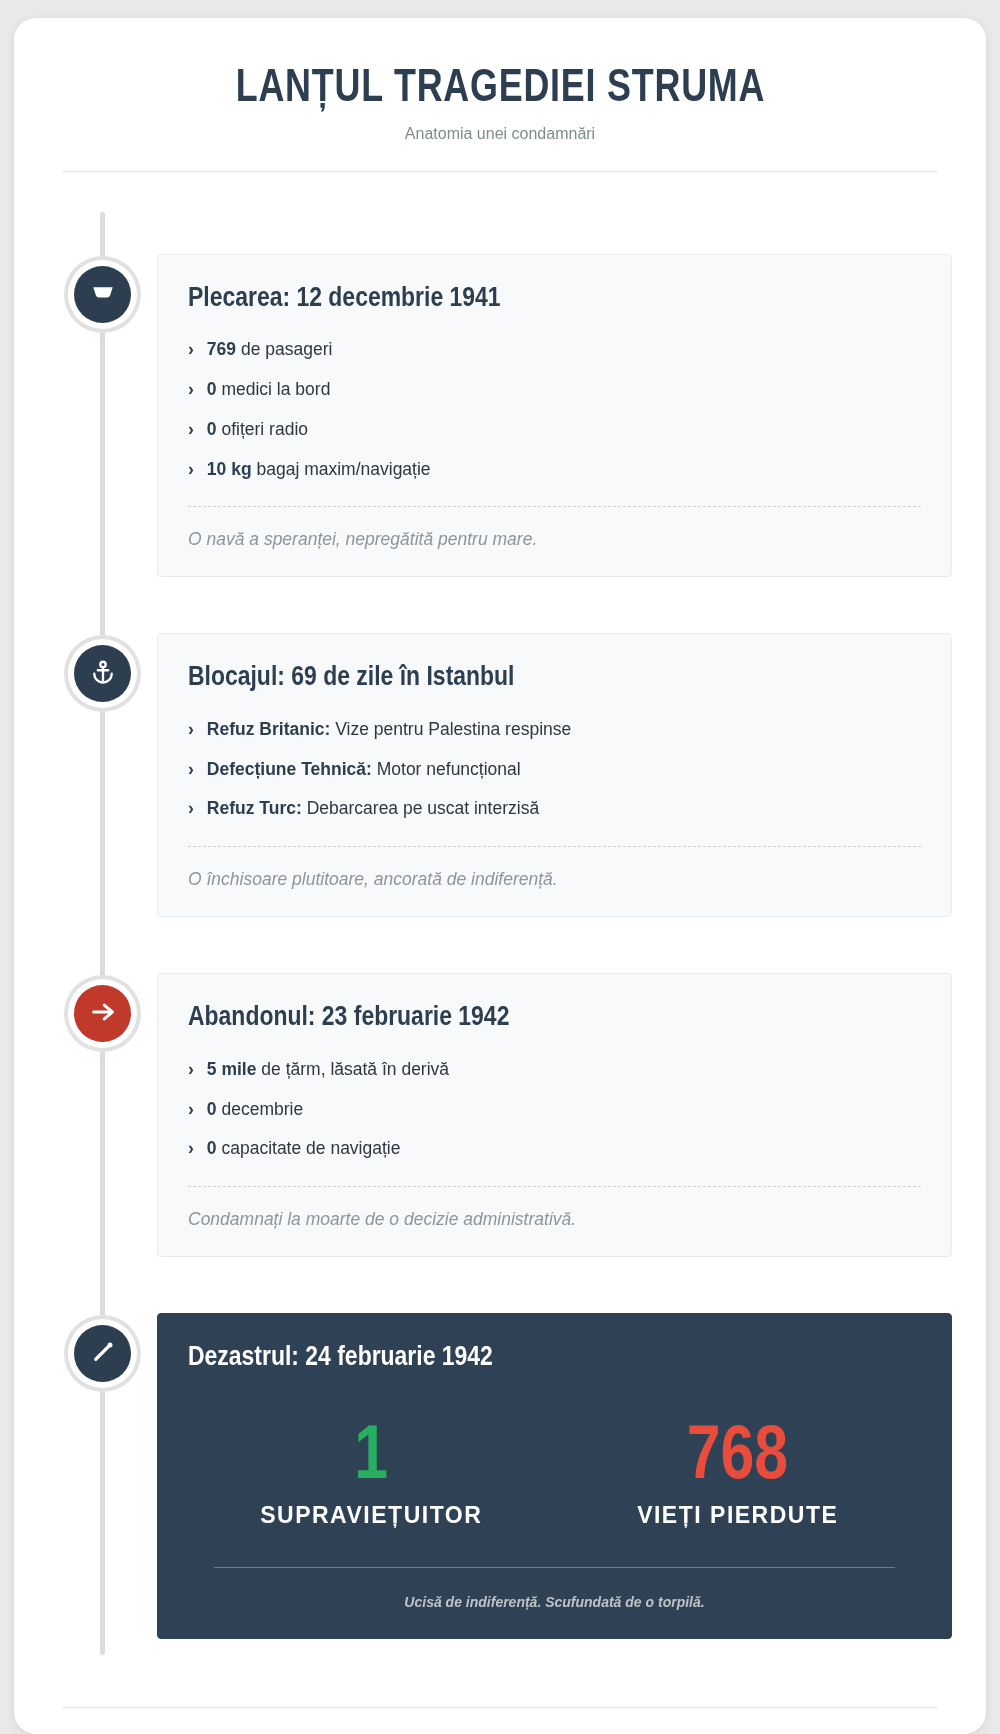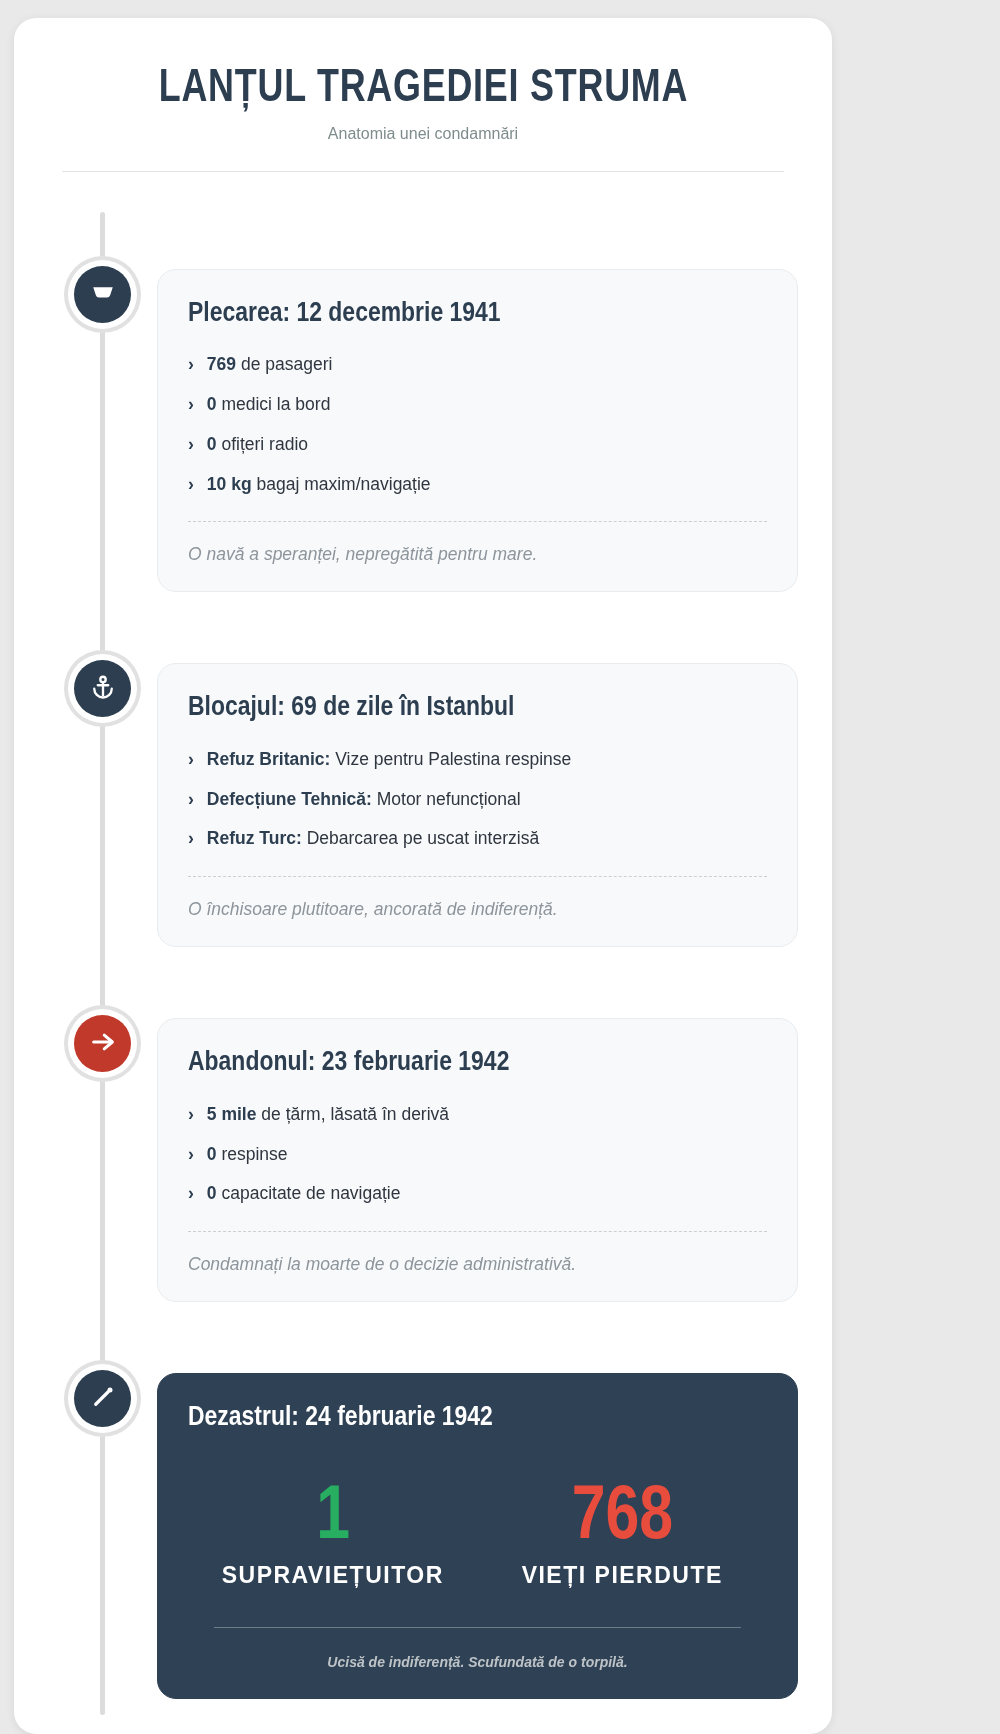--- a/index.html
+++ b/index.html
@@ -4,21 +4,21 @@
 <style>
   * { box-sizing: border-box; }
   html,body { margin:0; padding:0; }
   body {
     width:1000px; height:1734px;
     background:#e9e9e9;
     font-family:"Liberation Sans", sans-serif;
     position:relative; overflow:hidden;
   }
   .sheet {
-    position:absolute; left:14px; top:18px; width:818px; height:1716px;
+    position:absolute; left:14px; top:18px; width:972px; height:1716px;
     background:#ffffff; border-radius:22px;
     box-shadow:0 2px 10px rgba(0,0,0,.08);
     padding:42px 34px 0;
   }
   
   .title {
     margin:0; text-align:center; color:#2c3e50;
     font-size:46px; font-weight:bold; letter-spacing:1px; line-height:1.1;
   }
   .title span { display:inline-block; transform:scaleX(0.78); }
@@ -39,23 +39,22 @@
   .node {
     position:relative; z-index:1; margin-top:12px;
     width:57px; height:57px; border-radius:50%;
     background:#2c3e50;
     box-shadow:0 0 0 6px #ffffff, 0 0 0 10px #e1e1e1;
     display:flex; align-items:center; justify-content:center;
   }
   .node.red { background:#c0392b; }
 
   .card {
-    flex:1; background:#f8f9fa; border:1px solid #e9ecef; border-radius:19px;
+    flex:1; background:#f8f9fa; border:1px solid #e9ecef; border-radius:4px;
     padding:28px 30px 26px;
-    margin-top:15px;
   }
   .card h2 {
     margin:0 0 26px; color:#2c3e50; font-size:27px; font-weight:bold; line-height:1.1;
     white-space:nowrap;
   }
   .card h2 span { display:inline-block; transform:scaleX(0.85); transform-origin:0 50%; }
   .card ul { list-style:none; margin:0; padding:0; }
   .card li { font-size:17.5px; color:#2f3640; margin-bottom:17px; line-height:1.3; }
   .card li:last-child { margin-bottom:0; }
   .chev { color:#2c3e50; font-weight:bold; margin-right:13px; }
@@ -151,21 +150,21 @@
               <path d="M4.5 12 h14"></path>
               <path d="M13 6.5 L19.5 12 L13 17.5"></path>
             </svg>
           </span>
         </div>
       </div>
       <div class="card">
         <h2><span>Abandonul: 23 februarie 1942</span></h2>
         <ul>
           <li><span class="chev">›</span><strong>5 mile</strong> <span>de țărm, lăsată în derivă</span></li>
-          <li><span class="chev">›</span><strong>0</strong> <span>respinse</span></li>
+          <li><span class="chev">›</span><strong>0</strong> <span>decembrie</span></li>
           <li><span class="chev">›</span><strong>0</strong> <span>capacitate de navigație</span></li>
         </ul>
         <div class="quote">Condamnați la moarte de o decizie administrativă.</div>
       </div>
     </div>
 
     <div class="row">
       <div class="node-col">
         <div class="node">
           <span>

